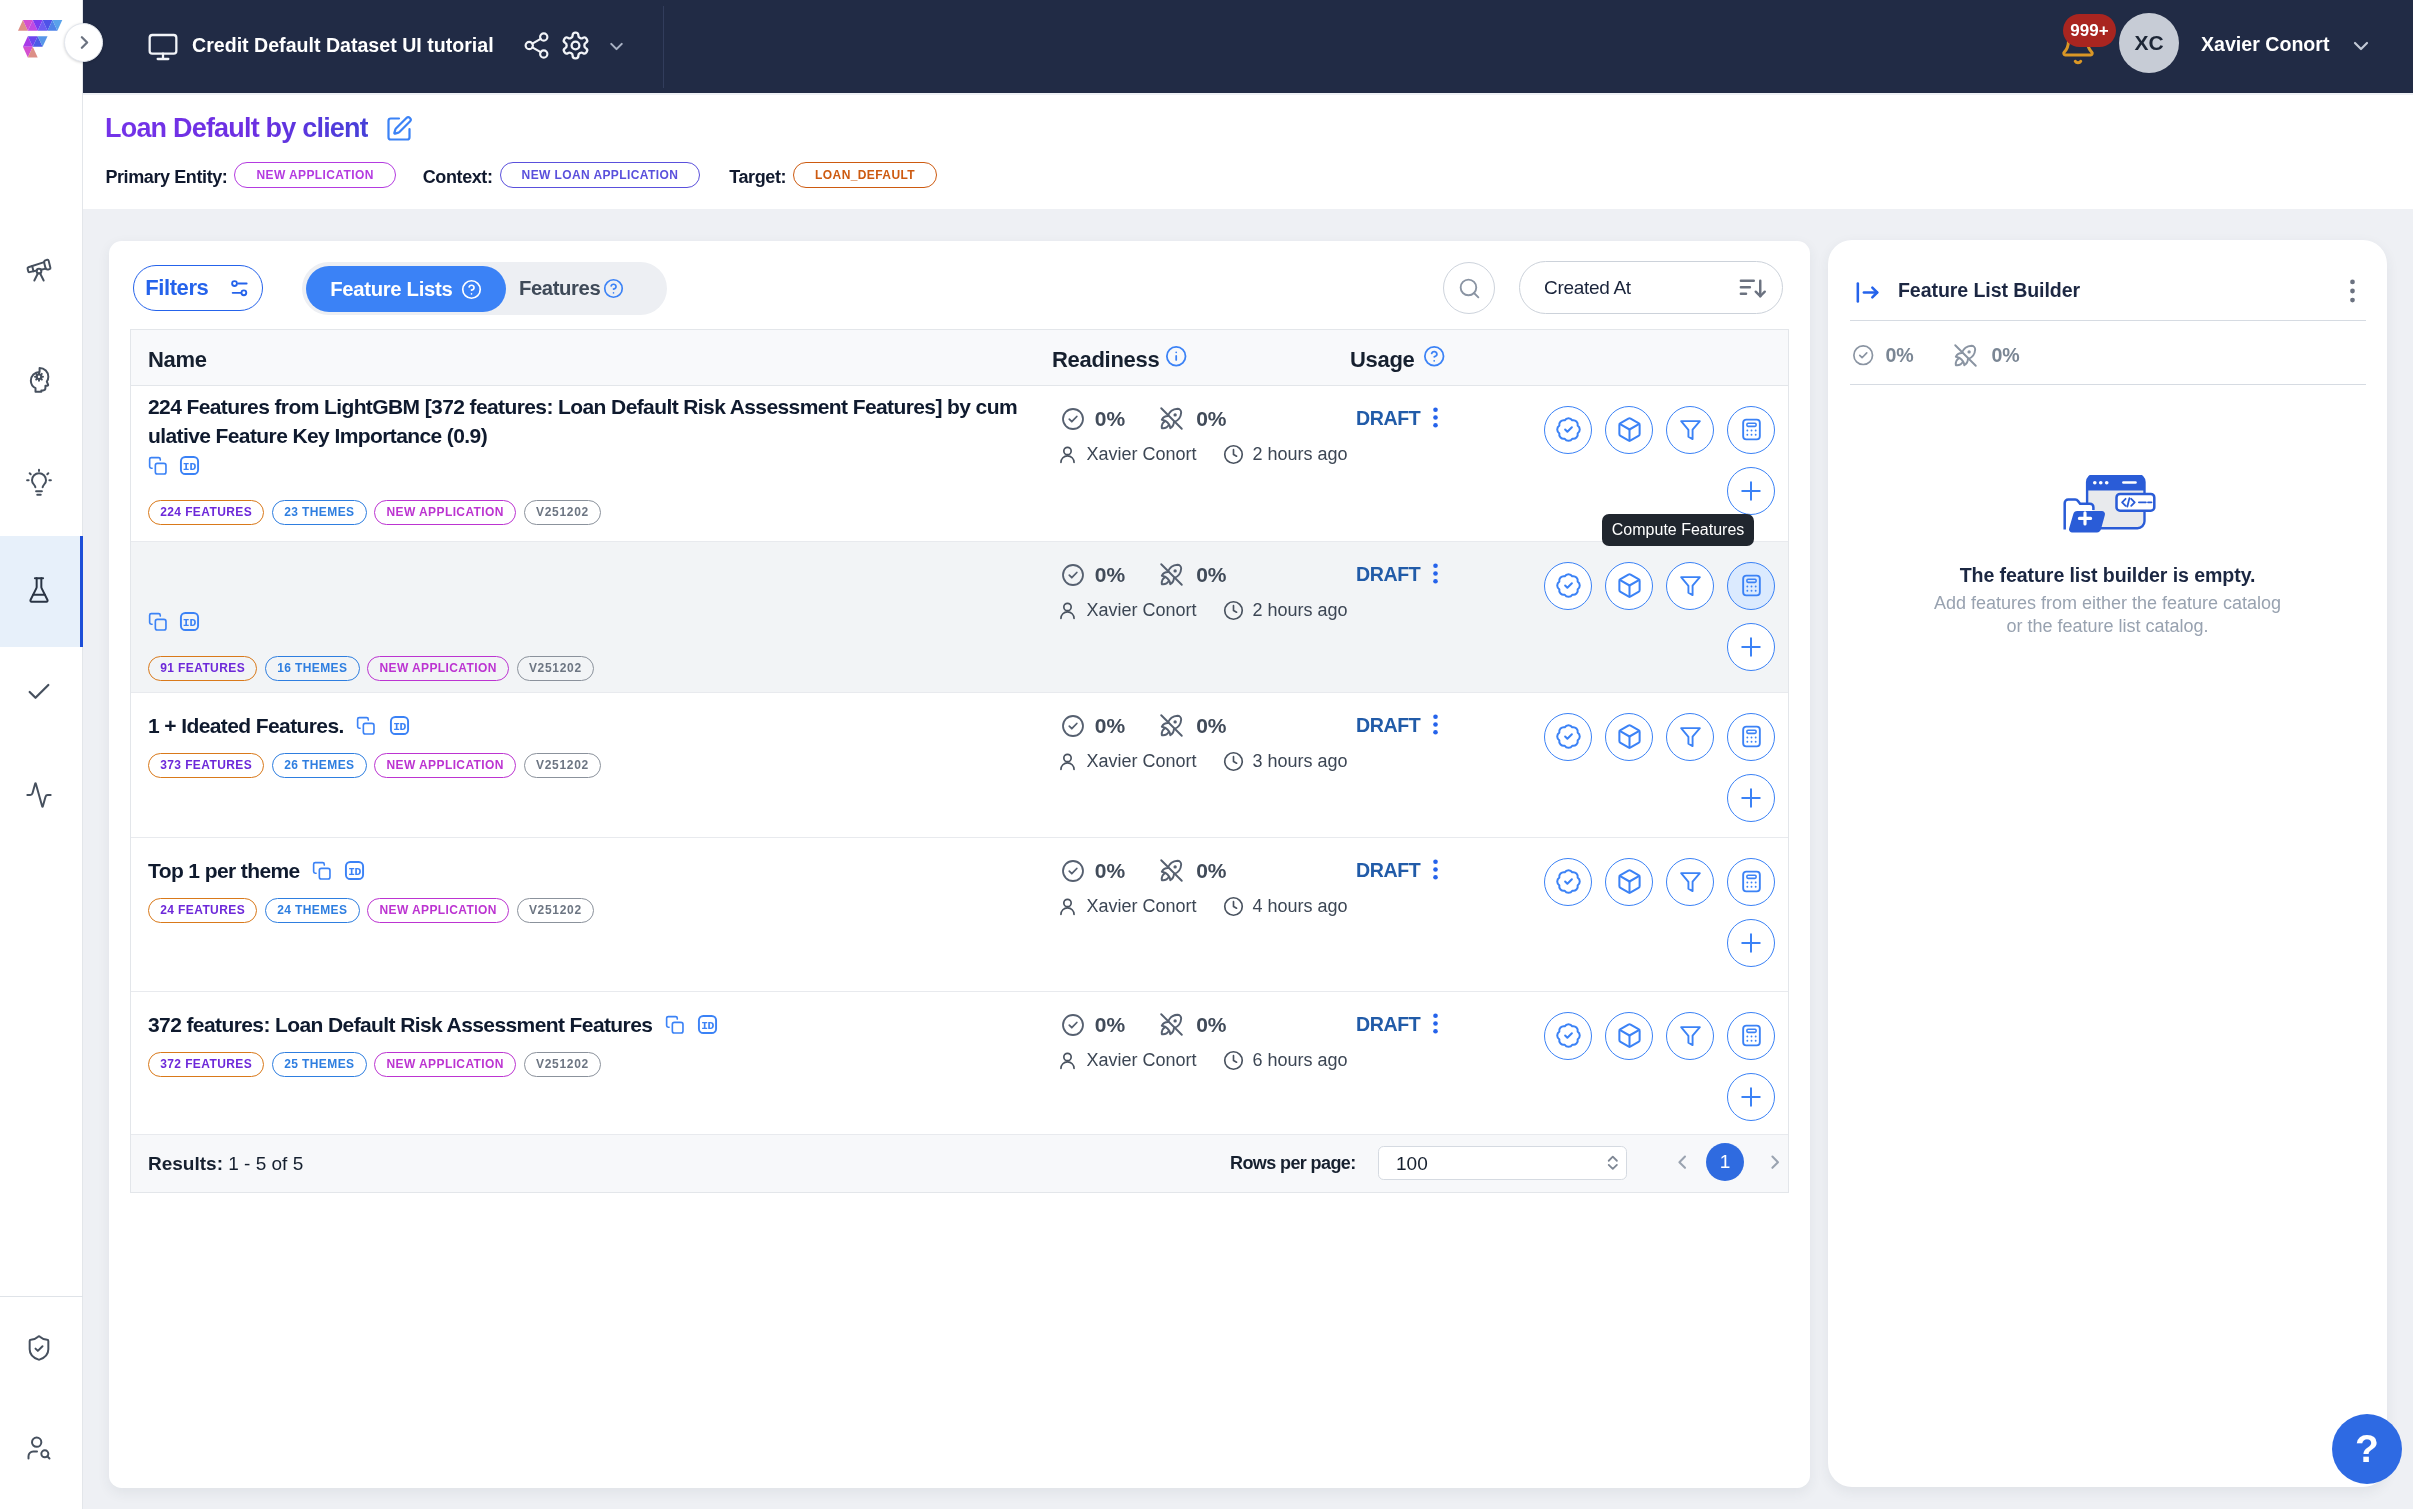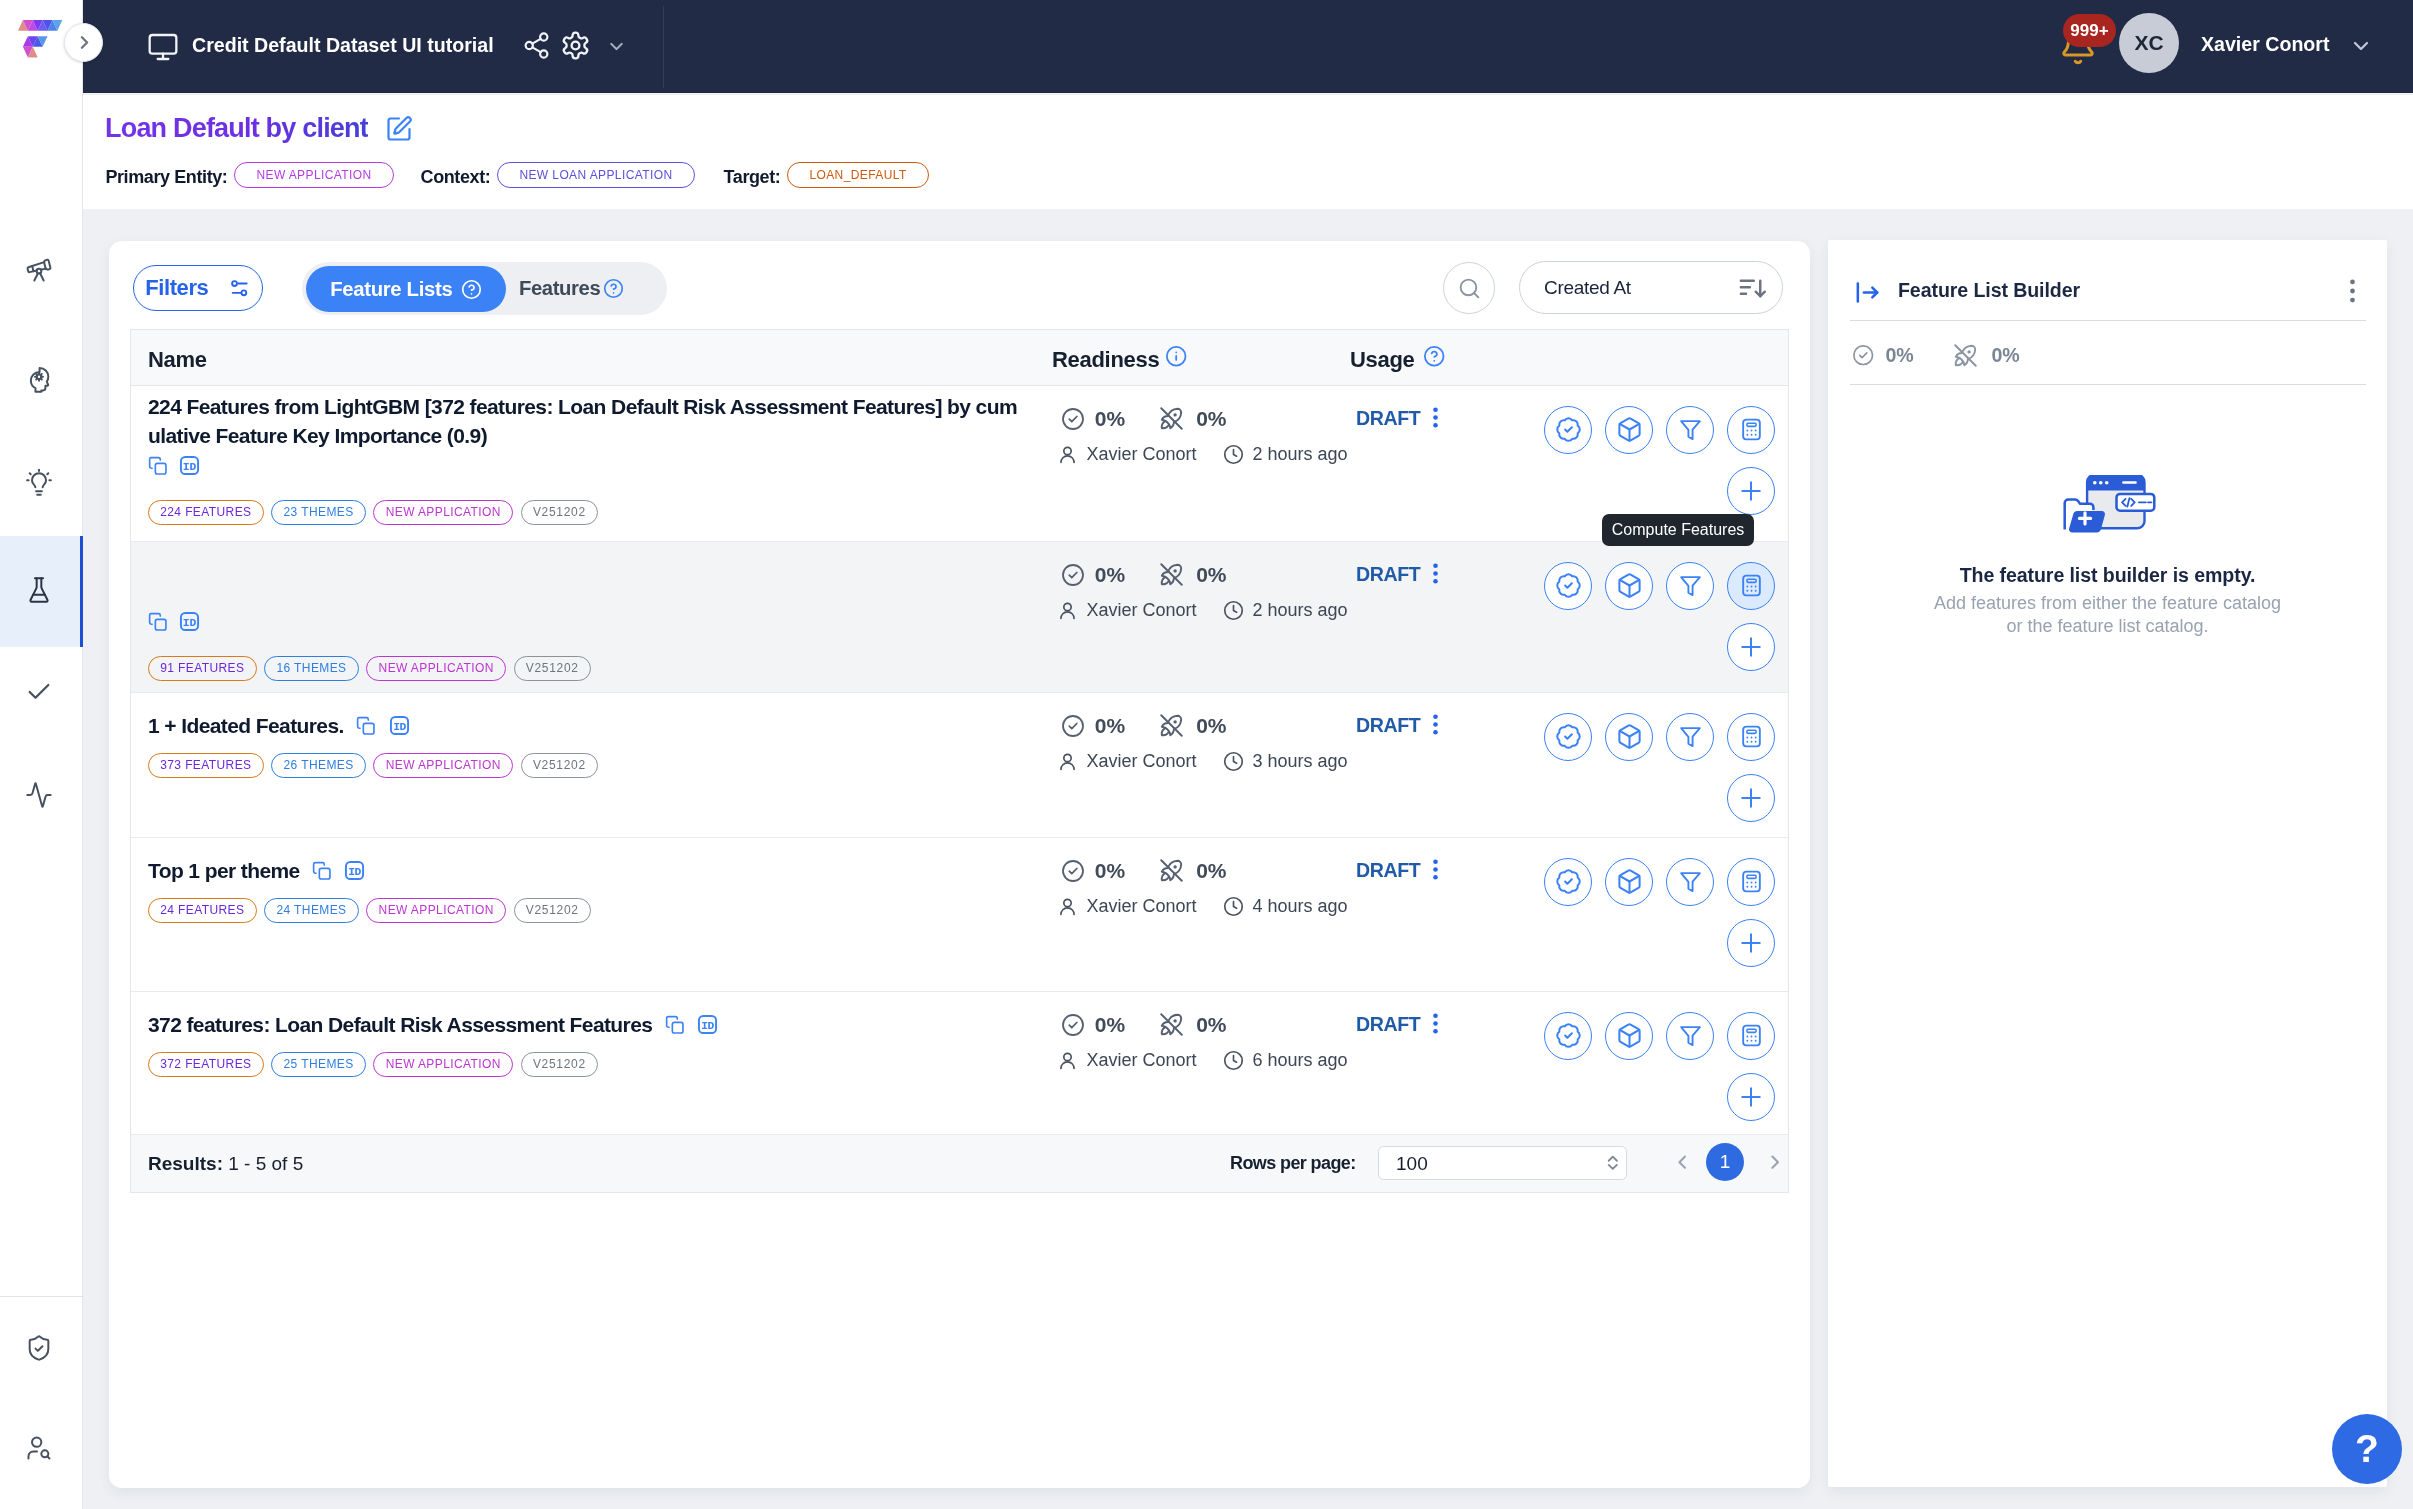--- a/index.html
+++ b/index.html
@@ -8,37 +8,37 @@
 
 #topbar{position:absolute;left:83px;top:0;width:2331px;height:93px;background:#212b45}
 #pagehead{position:absolute;left:83px;top:95px;width:2331px;height:114px;background:#fff}
 
 #sidebar{position:absolute;left:0;top:0;width:83px;height:1509px;background:#fff;border-right:0.7px solid #e3e6ea;z-index:5}
 .sideicon{position:absolute;left:24.5px;width:28px;height:28px}
 #sideactive{position:absolute;left:0;top:536px;width:83px;height:111px;background:#e7f0fa;border-right:3.5px solid #1d4ed8}
 #collbtn{position:absolute;left:64px;top:23px;width:39px;height:39px;border-radius:50%;background:#fff;border:1.4px solid #e3e7ee;z-index:6;box-shadow:0 0.7px 2.8px rgba(0,0,0,.18)}
 
 #maincard{position:absolute;left:109px;top:241px;width:1701px;height:1247px;background:#fff;border-radius:12.6px;box-shadow:0 4.2px 12.6px rgba(40,50,70,.07)}
-#rpanel{position:absolute;left:1828px;top:240px;width:559px;height:1247px;background:#fff;border-radius:2px;box-shadow:0 4.2px 12.6px rgba(40,50,70,.07)}
+#rpanel{position:absolute;left:1828px;top:240px;width:559px;height:1247px;background:#fff;border-radius:24px;box-shadow:0 4.2px 12.6px rgba(40,50,70,.07)}
 
 .pillbtn{position:absolute;display:flex;align-items:center;justify-content:center;border-radius:700px}
 #filtersbtn{left:133px;top:265px;width:130px;height:46px;border:1.4px solid #2563eb;color:#2563eb;font-weight:bold;font-size:22px;letter-spacing:-0.4px;gap:20px}
 #tabsgroup{left:302px;top:262px;width:365px;height:53px;background:#edeff3}
 #tabactive{left:306px;top:266px;width:200px;height:46px;background:#3b82f6;color:#fff;font-weight:bold;font-size:20.3px;letter-spacing:-0.3px;gap:8.4px}
 #tabfeat{left:519px;top:262px;height:53px;color:#3f4a58;font-size:20.3px;letter-spacing:-0.4px;font-weight:bold;display:flex;align-items:center;gap:3px;position:absolute}
 #searchbtn{left:1443px;top:262px;width:52px;height:52px;border:1.4px solid #cdd3dc;background:#fff}
 #createdat{left:1519px;top:261px;width:264px;height:53px;border:1.4px solid #ccd2da;background:#fff;justify-content:flex-start;padding-left:24px;font-size:19px;letter-spacing:-0.3px;color:#19233a}
 
 #table{position:absolute;left:130px;top:329px;width:1659px;border:0.7px solid #e3e6ea}
 .thead{height:56px;background:#f8f9fb;border-bottom:0.7px solid #e3e6ea;position:relative;font-weight:bold;font-size:22px;letter-spacing:-0.3px;color:#16202f}
 .trow{position:relative;border-bottom:0.7px solid #e8eaee;background:#fff}
 .trow.hov{background:#f2f4f6}
 .rtitle{position:absolute;left:17px;top:5.6px;font-weight:bold;font-size:21px;letter-spacing:-0.6px;line-height:29px;color:#0f1a2e}
 .tagrow{position:absolute;left:17px;display:flex;gap:7.7px}
-.tag{height:24.5px;border-radius:700px;display:flex;align-items:center;padding:0 11.2px;font-size:12px;font-weight:normal;letter-spacing:0.4px;border:1.4px solid}
+.tag{height:24.5px;border-radius:700px;display:flex;align-items:center;padding:0 11.2px;font-size:12px;font-weight:bold;letter-spacing:0.4px;border:1.4px solid}
 .tag.or{border-color:#d9791a;color:#6d28d9}
 .tag.bl{border-color:#2e7ee0;color:#2e7ee0}
 .tag.ma{border-color:#bc34d1;color:#bc34d1}
 .tag.gr{border-color:#8b929c;color:#6c7582;letter-spacing:0.7px}
 .ready1{position:absolute;left:930px;display:flex;align-items:center;gap:9.8px;font-size:21px;color:#414b59;font-weight:bold}
 .ready2{position:absolute;left:926px;display:flex;align-items:center;gap:8.4px;font-size:18px;color:#3c4654}
 .draft{position:absolute;left:1225px;font-weight:bold;font-size:19.6px;color:#215ba8;letter-spacing:-0.4px}
 .dots3{position:absolute;left:1301px;width:7px}
 .cbtn{position:absolute;width:48px;height:48px;border-radius:50%;border:1.8px solid #3b82f6;display:flex;align-items:center;justify-content:center;background:#fff}
 .cbtn.lit{background:#dbeafe}

